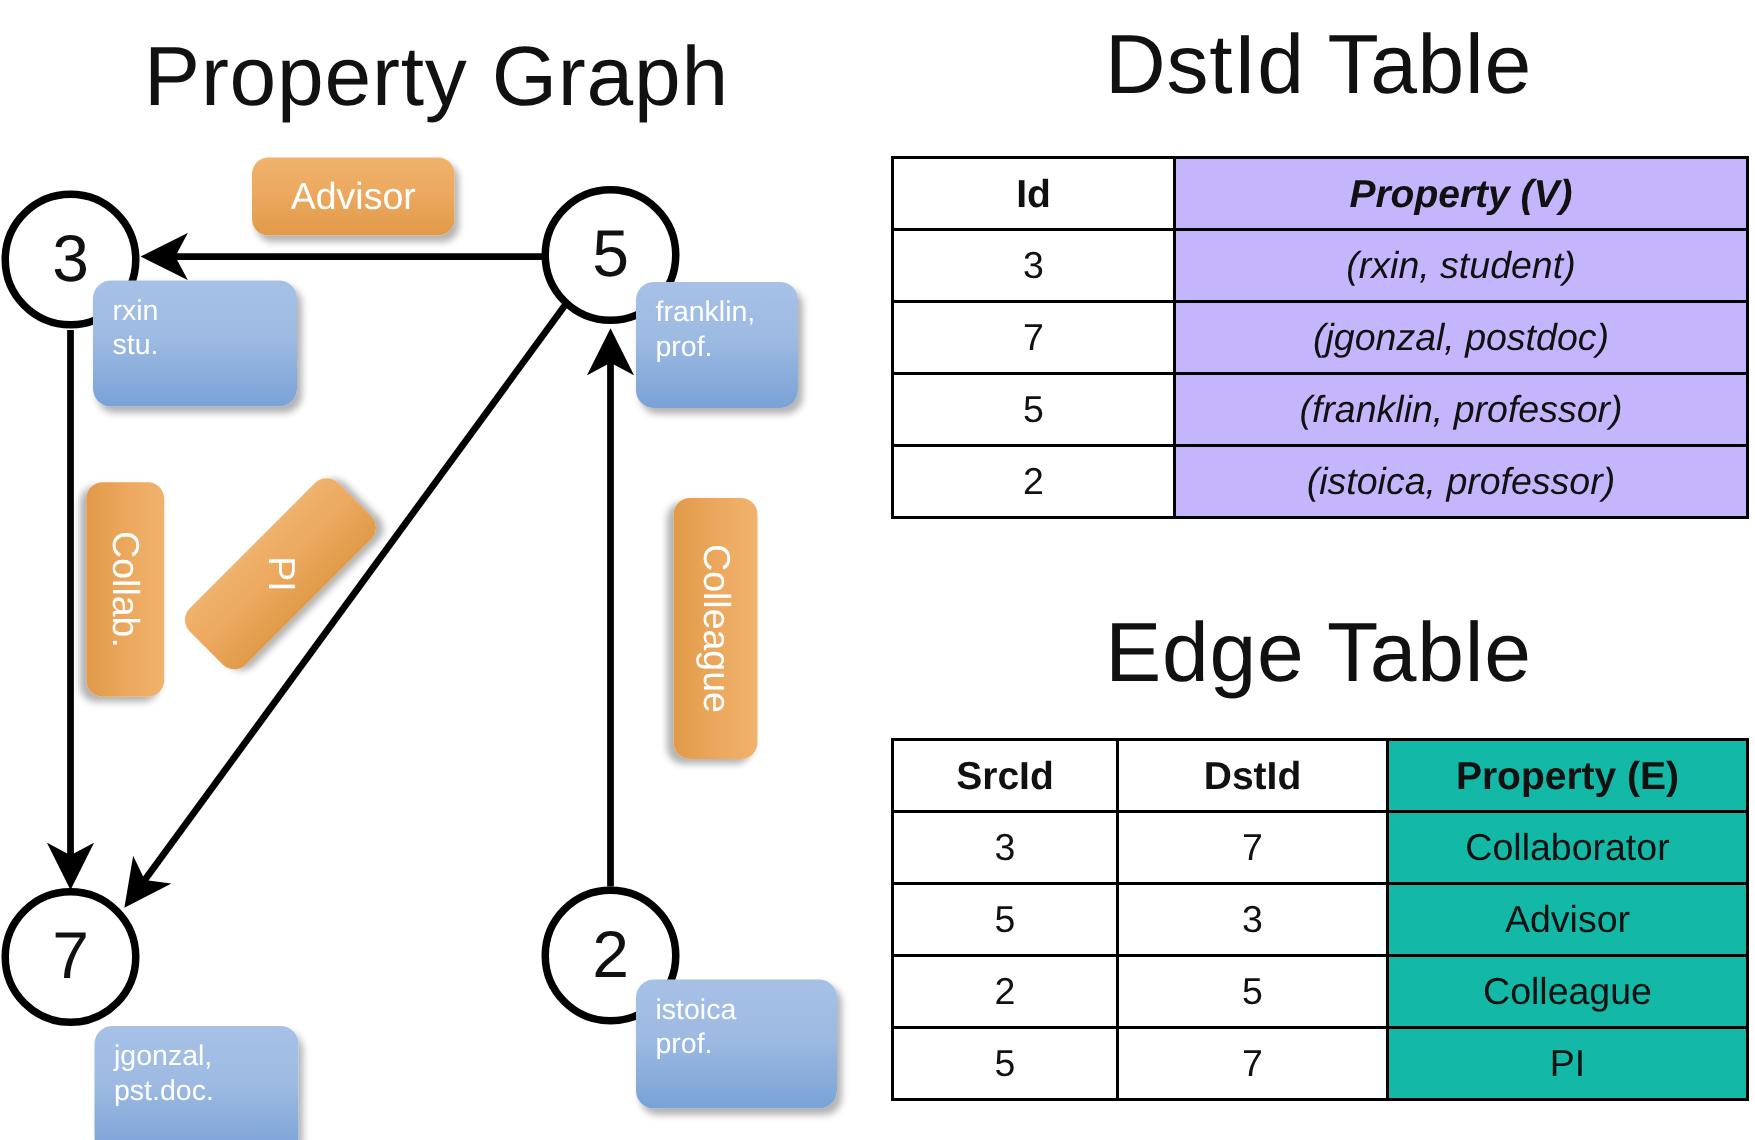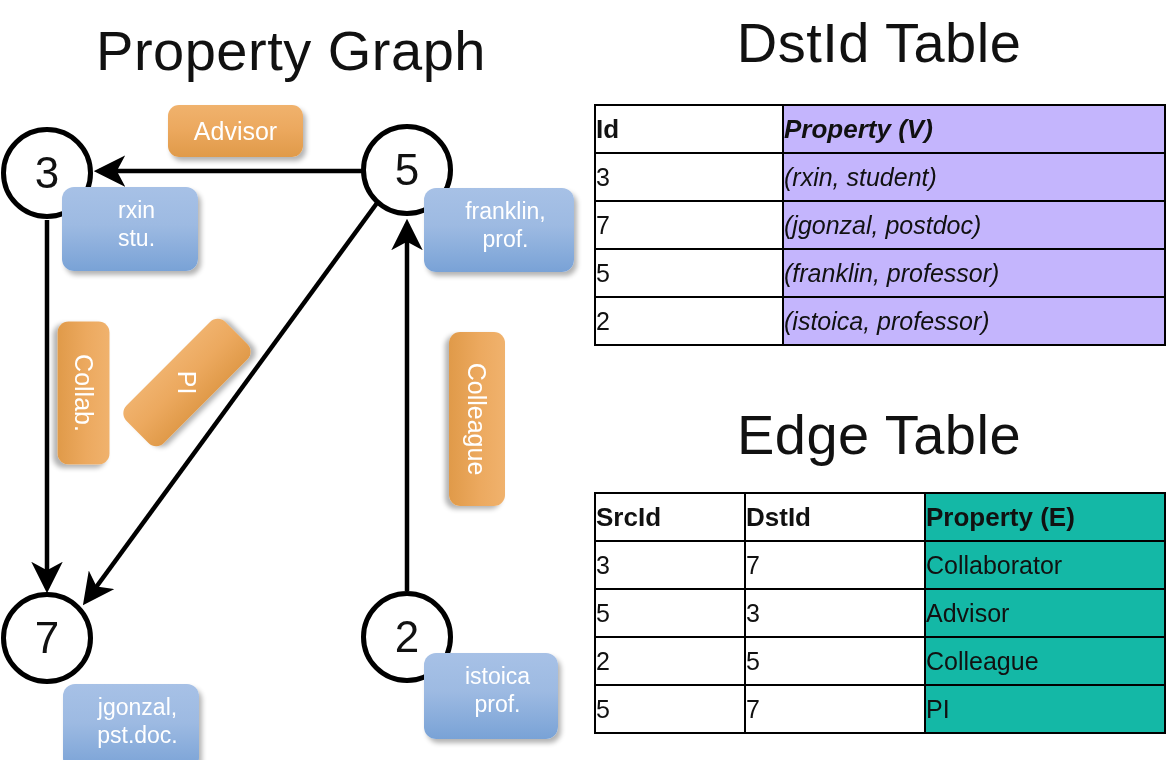--- a/index.html
+++ b/index.html
@@ -57,26 +57,25 @@
     color: #111;
     z-index: 4;
   }
 
   .prop-box {
     position: absolute;
     border-radius: 12px;
     background: linear-gradient(to bottom, #a7c1e6 0%, #9dbae2 45%, #79a2d6 100%);
     box-shadow: 3px 4px 5px rgba(0,0,0,0.30);
     color: #ffffff;
-    font-size: 23px;
+    font-size: 19px;
     line-height: 1.22;
     padding: 9px 0 0 13px;
     box-sizing: border-box;
     z-index: 6;
-    text-align: center;
   }
 
   .edge-label {
     position: absolute;
     border-radius: 11px;
     background: linear-gradient(to bottom, #f0b26d 0%, #eca95f 45%, #e09a49 100%);
     box-shadow: 3px 4px 5px rgba(0,0,0,0.30);
     color: #ffffff;
     font-size: 25px;
     display: flex;
@@ -92,21 +91,21 @@
   .edge-label.rot90 .vert-text { display:inline-block; }
 
   
   .tbl {
     position: absolute;
     border-collapse: collapse;
     table-layout: fixed;
   }
   .tbl td, .tbl th {
     border: 2px solid #000;
-    text-align: left;
+    text-align: center;
     font-weight: normal;
     font-size: 25px;
     color: #111;
     padding: 0;
     height: 46px;
     line-height: 46px;
     overflow: hidden;
     white-space: nowrap;
   }
   .tbl th { font-weight: bold; font-size: 26px; }
@@ -148,21 +147,21 @@
   <div class="node-circle" style="left:1px;  top:127px;">3</div>
   <div class="node-circle" style="left:361px; top:124px;">5</div>
   <div class="node-circle" style="left:1px;  top:592px;">7</div>
   <div class="node-circle" style="left:361px; top:591px;">2</div>
 
   <div class="prop-box" style="left:62px; top:187px; width:136px; height:84px;">
     <div>rxin</div>
     <div>stu.</div>
   </div>
 
-  <div class="prop-box" style="left:424px; top:188px; width:150px; height:84px;">
+  <div class="prop-box" style="left:424px; top:188px; width:108px; height:84px;">
     <div>franklin,</div>
     <div>prof.</div>
   </div>
 
   <div class="prop-box" style="left:63px; top:684px; width:136px; height:86px;">
     <div>jgonzal,</div>
     <div>pst.doc.</div>
   </div>
 
   <div class="prop-box" style="left:424px; top:653px; width:134px; height:86px;">

